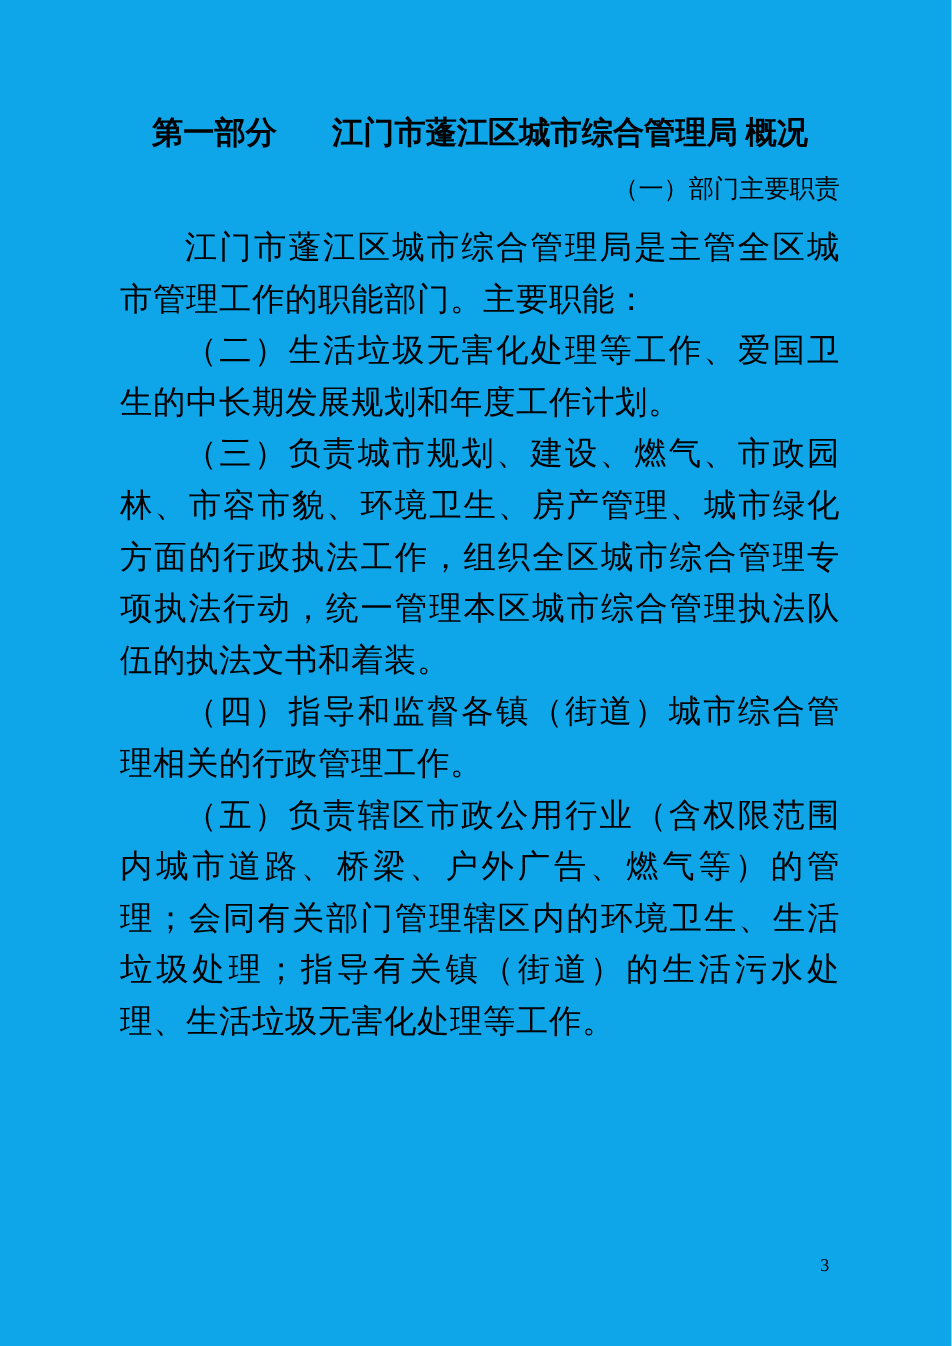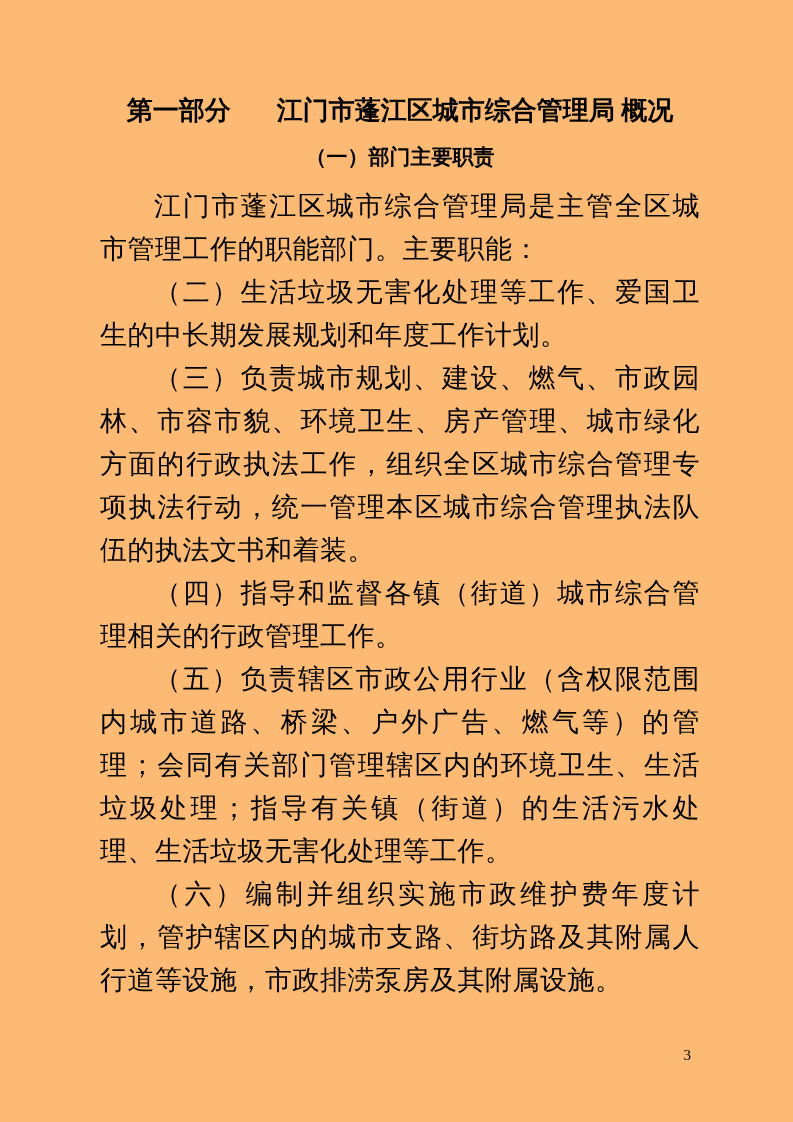--- a/index.html
+++ b/index.html
@@ -4,21 +4,21 @@
 <style>
   html, body {
     margin: 0;
     padding: 0;
     background: #ffffff;
   }
   .page {
     position: relative;
     width: 793px;
     height: 1122px;
-    background: #fdba74;
+    background: #0ea5e9;
     color: #000000;
     font-family: "Liberation Serif", "DejaVu Serif", serif;
     box-sizing: border-box;
     padding: 93px 93px 0 100px;
     overflow: hidden;
   }
   .doc-title {
     margin: 0;
     font-size: 26px;
     line-height: 36px;
@@ -28,22 +28,22 @@
     letter-spacing: 0px;
   }
   .title-gap {
     display: inline-block;
     width: 46px;
   }
   .section-heading {
     margin: 14px 0 0 0;
     font-size: 21px;
     line-height: 28px;
-    font-weight: bold;
-    text-align: center;
+    font-weight: normal;
+    text-align: right;
   }
   .doc-body {
     margin-top: 14px;
   }
   .body-para {
     margin: 0;
     font-size: 27px;
     line-height: 43px;
     text-align: justify;
     text-indent: 2em;
@@ -68,18 +68,17 @@
   </h1>
 
   <h2 class="section-heading">（一）部门主要职责</h2>
 
   <div class="doc-body">
     <p class="body-para">江门市蓬江区城市综合管理局是主管全区城市管理工作的职能部门。主要职能：</p>
     <p class="body-para">（二）生活垃圾无害化处理等工作、爱国卫生的中长期发展规划和年度工作计划。</p>
     <p class="body-para">（三）负责城市规划、建设、燃气、市政园林、市容市貌、环境卫生、房产管理、城市绿化方面的行政执法工作，组织全区城市综合管理专项执法行动，统一管理本区城市综合管理执法队伍的执法文书和着装。</p>
     <p class="body-para">（四）指导和监督各镇（街道）城市综合管理相关的行政管理工作。</p>
     <p class="body-para">（五）负责辖区市政公用行业（含权限范围内城市道路、桥梁、户外广告、燃气等）的管理；会同有关部门管理辖区内的环境卫生、生活垃圾处理；指导有关镇（街道）的生活污水处理、生活垃圾无害化处理等工作。</p>
-    <p class="body-para">（六）编制并组织实施市政维护费年度计划，管护辖区内的城市支路、街坊路及其附属人行道等设施，市政排涝泵房及其附属设施。</p>
   </div>
 
   <div class="page-number">3</div>
 
 </div>
 
 </body></html>

